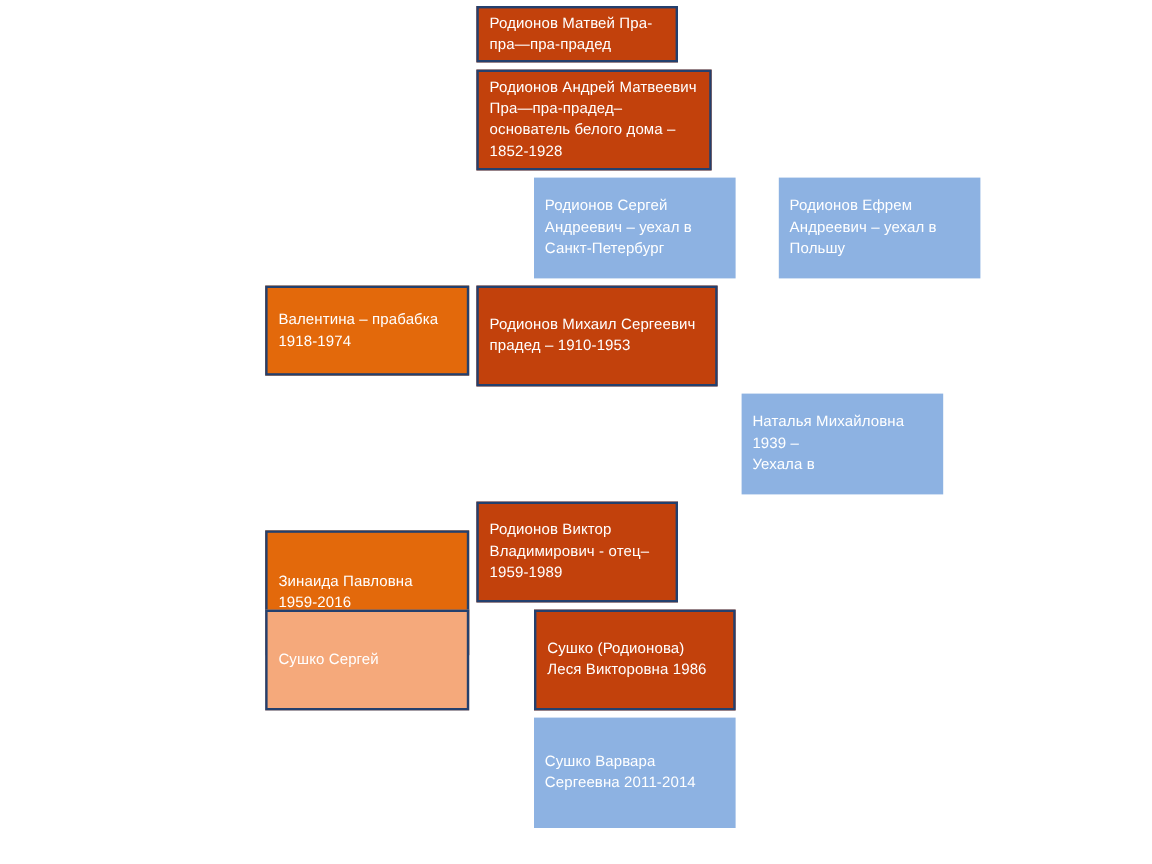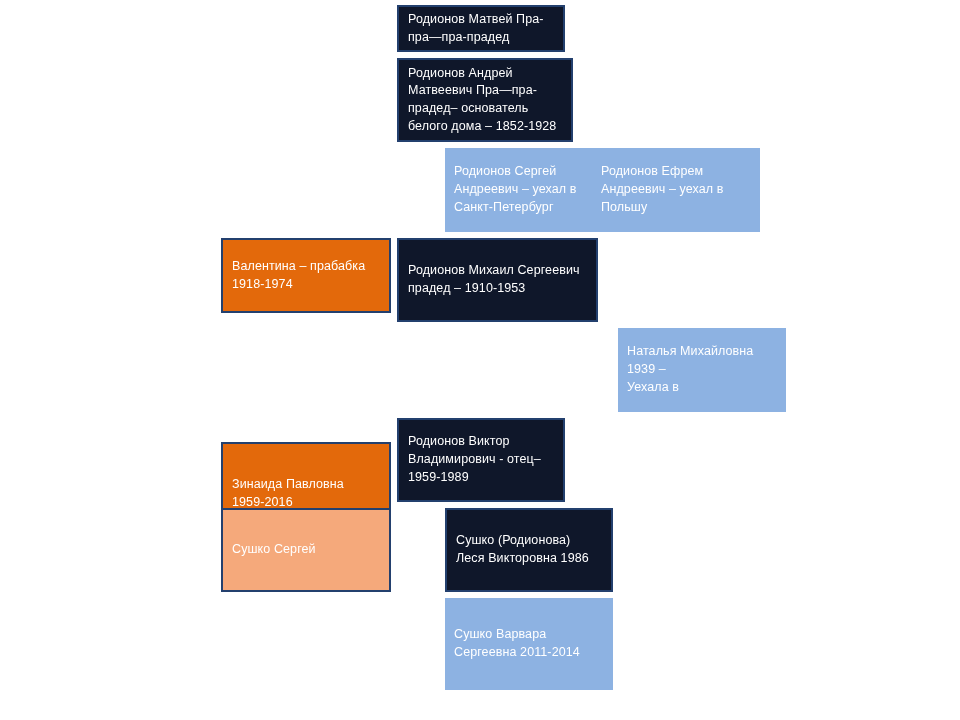--- a/index.html
+++ b/index.html
@@ -25,21 +25,21 @@
     align-items: center;
     color: #ffffff;
     font-size: 12.5px;
     line-height: 1.42;
     padding: 6px 9px;
     white-space: pre-line;
     letter-spacing: 0.1px;
   }
   
   .node.blue {
-    background: #0f172a;
+    background: #c2410c;
     border: 2.5px solid #23406E;
   }
   
   .node.orange {
     background: #E3690B;
     border: 2.5px solid #23406E;
   }
   
   .node.lightblue {
     background: #8DB2E2;
@@ -54,23 +54,23 @@
   .node-text {
     display: block;
     width: 100%;
   }
 </style>
 </head>
 <body>
 
 <div id="canvas">
     <div class="node blue" style="left: 397px; top: 5px; width: 168px; height: 47px;"><span class="node-text">Родионов Матвей Пра-пра—пра-прадед</span></div>
-    <div class="node blue" style="left: 397px; top: 58px; width: 176px; height: 84px;"><span class="node-text">Родионов Андрей Матвеевич Пра—пра-прадед– основатель белого дома – 1852-1928</span></div>
+    <div class="node blue" style="left: 397px; top: 58px; width: 196px; height: 84px;"><span class="node-text">Родионов Андрей Матвеевич Пра—пра-прадед– основатель белого дома – 1852-1928</span></div>
     <div class="node lightblue" style="left: 397px; top: 148px; width: 168px; height: 84px;"><span class="node-text">Родионов Сергей Андреевич – уехал в Санкт-Петербург</span></div>
-    <div class="node lightblue" style="left: 544px; top: 148px; width: 168px; height: 84px;"><span class="node-text">Родионов Ефрем Андреевич – уехал в Польшу</span></div>
+    <div class="node lightblue" style="left: 601px; top: 148px; width: 168px; height: 84px;"><span class="node-text">Родионов Ефрем Андреевич – уехал в Польшу</span></div>
     <div class="node orange" style="left: 221px; top: 238px; width: 170px; height: 75px;"><span class="node-text">Валентина – прабабка
 1918-1974</span></div>
     <div class="node blue" style="left: 397px; top: 238px; width: 201px; height: 84px;"><span class="node-text">Родионов Михаил Сергеевич прадед – 1910-1953</span></div>
     <div class="node lightblue" style="left: 570px; top: 328px; width: 168px; height: 84px;"><span class="node-text">Наталья Михайловна
 1939 –
 Уехала в</span></div>
     <div class="node orange" style="left: 221px; top: 442px; width: 170px; height: 104px;"><span class="node-text">Зинаида Павловна
 1959-2016</span></div>
     <div class="node blue" style="left: 397px; top: 418px; width: 168px; height: 84px;"><span class="node-text">Родионов Виктор Владимирович - отец–1959-1989</span></div>
     <div class="node peach" style="left: 221px; top: 508px; width: 170px; height: 84px; justify-content: flex-end;"><span class="node-text">Сушко Сергей</span></div>

